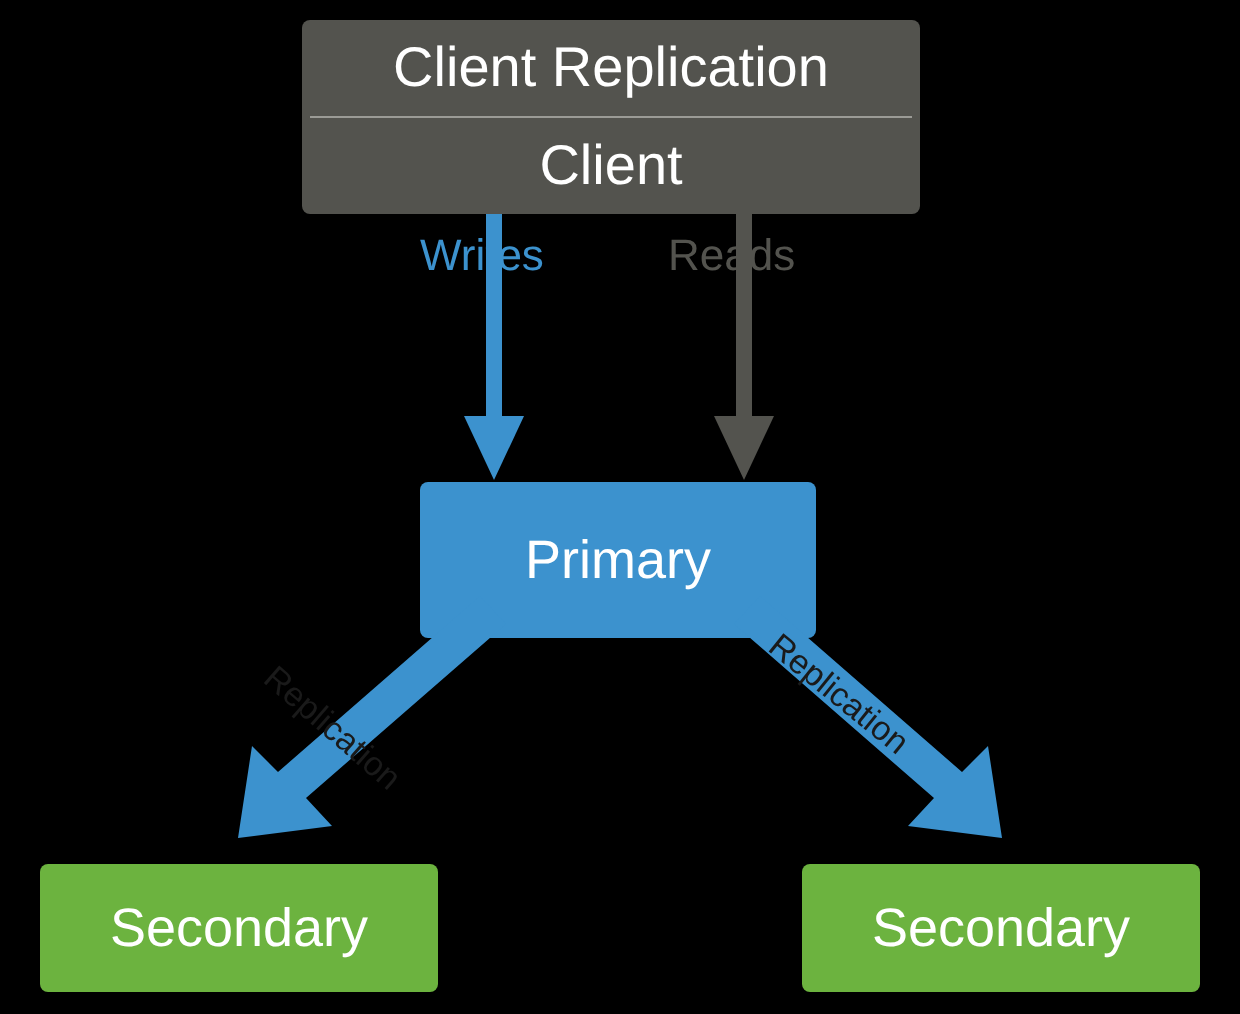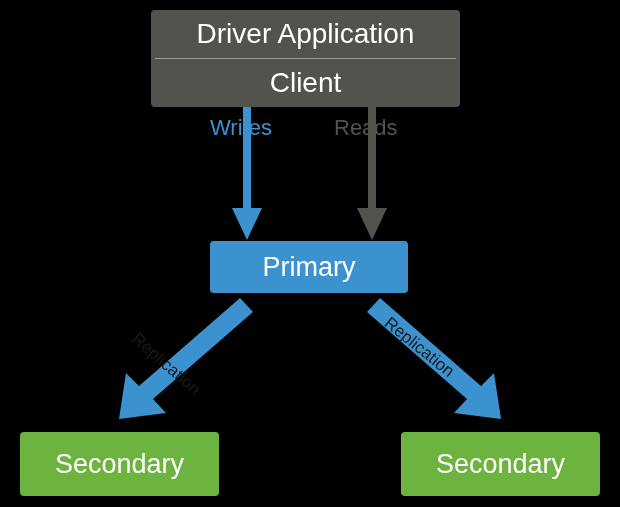--- a/index.html
+++ b/index.html
@@ -94,21 +94,21 @@
     width: 620px;
     height: 507px;
     pointer-events: none;
   }
 
   
   #primary-box {
     left: 210px;
     top: 241px;
     width: 198px;
-    height: 52px;
+    height: 78px;
     background: #3c92ce;
     font-size: 27px;
   }
 
   
   #secondary-left {
     left: 20px;
     top: 432px;
     width: 199px;
     height: 64px;
@@ -153,21 +153,21 @@
     transform-origin: left top;
   }
 </style>
 </head>
 <body>
 
 <div id="canvas">
 
   <div id="client-stack">
     <div id="client-app-row">
-      <span class="stack-label">Driver Application</span>
+      <span class="stack-label">Client Replication</span>
     </div>
     <div id="stack-divider"></div>
     <div id="driver-row">
       <span class="stack-label">Client</span>
     </div>
   </div>
 
   <div class="flow-label" id="writes-label">Writes</div>
   <div class="flow-label" id="reads-label">Reads</div>
 

